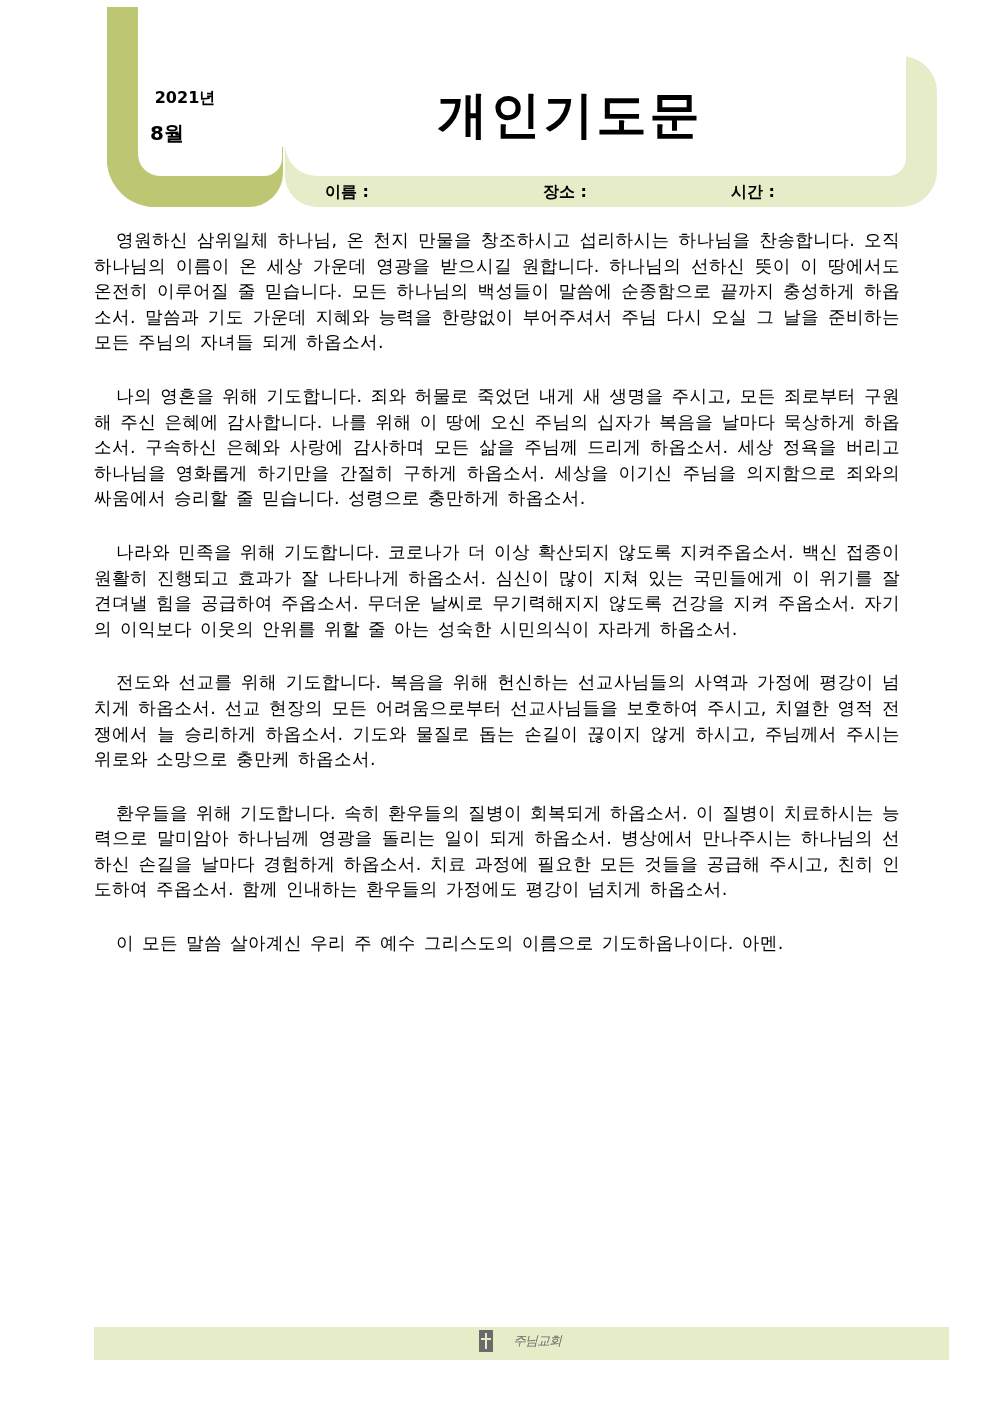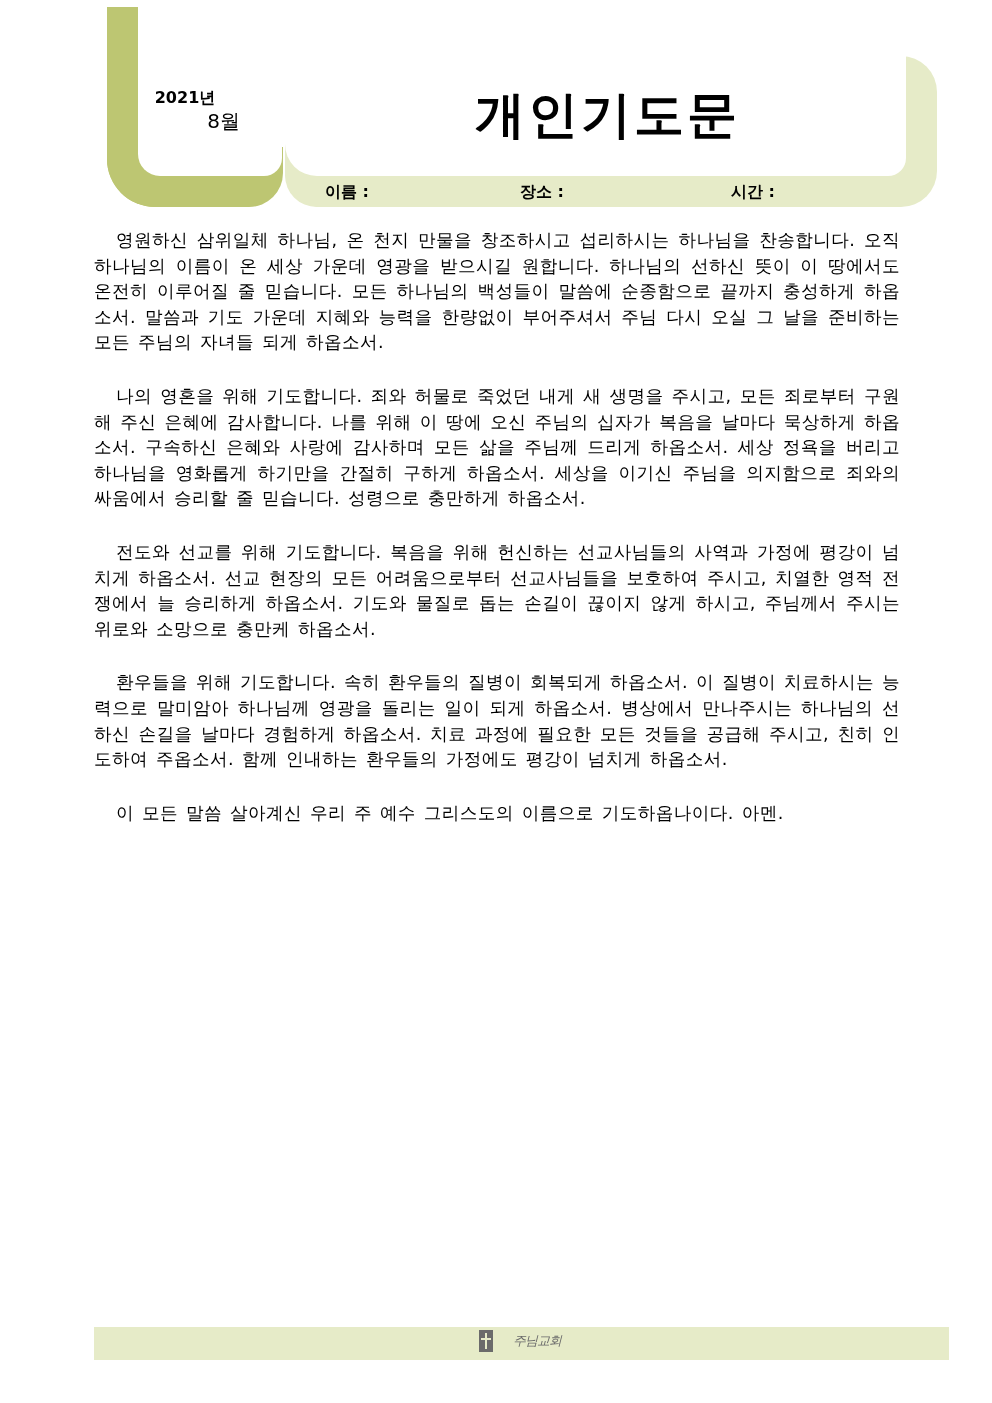--- a/index.html
+++ b/index.html
@@ -31,28 +31,28 @@
       position: absolute; left: 285px; top: 56px; width: 621px; height: 120px;
       background: #ffffff; border-radius: 0 0 18px 32px;
     }
     .hdr-light-notch {
       position: absolute; left: 285px; top: 150px; width: 40px; height: 57px;
       background: #e6ebc8; border-radius: 32px 0 0 40px;
     }
 
     .year { position: absolute; left: 140px; top: 88px; width: 90px; text-align: center;
       font-size: 16px; font-weight: bold; }
-    .month { position: absolute; left: 150px; top: 108px; width: 90px; text-align: right;
-      font-size: 20px; font-weight: normal; }
-    .title { position: absolute; left: 400px; top: 82px; width: 340px; text-align: right;
+    .month { position: absolute; left: 150px; top: 120px; width: 90px; text-align: left;
+      font-size: 20px; font-weight: bold; }
+    .title { position: absolute; left: 400px; top: 82px; width: 340px; text-align: center;
       font-size: 50px; font-weight: bold; letter-spacing: 3px; }
 
     .field { position: absolute; top: 182px; font-size: 16px; font-weight: bold; }
     .f-name { left: 310px; margin-left: 15px; }
-    .f-place { left: 520px; }
+    .f-place { left: 543px; }
     .f-time { left: 731px; }
 
     
     .body-text {
       position: absolute; left: 94px; top: 228px; width: 806px;
       font-family: "DejaVu Sans", sans-serif;
       font-size: 17.6px; line-height: 25.6px; letter-spacing: 0.4px;
       text-align: justify; word-spacing: 2px;
     }
     .para { margin: 0 0 28px 0; text-indent: 22px; }
@@ -89,20 +89,23 @@
   <div class="field f-time">시간 :</div>
 
   <div class="body-text">
     <p class="para">
       <span class="lead"></span><span>영원하신 삼위일체 하나님, 온 천지 만물을 창조하시고 섭리하시는 하나님을 찬송합니다. 오직 하나님의 이름이 온 세상 가운데 영광을 받으시길 원합니다. 하나님의 선하신 뜻이 이 땅에서도 온전히 이루어질 줄 믿습니다. 모든 하나님의 백성들이 말씀에 순종함으로 끝까지 충성하게 하옵소서. 말씀과 기도 가운데 지혜와 능력을 한량없이 부어주셔서 주님 다시 오실 그 날을 준비하는 모든 주님의 자녀들 되게 하옵소서.</span>
     </p>
     <p class="para">
       <span class="lead">나의 영혼을 위해 기도합니다.</span><span> 죄와 허물로 죽었던 내게 새 생명을 주시고, 모든 죄로부터 구원해 주신 은혜에 감사합니다. 나를 위해 이 땅에 오신 주님의 십자가 복음을 날마다 묵상하게 하옵소서. 구속하신 은혜와 사랑에 감사하며 모든 삶을 주님께 드리게 하옵소서. 세상 정욕을 버리고 하나님을 영화롭게 하기만을 간절히 구하게 하옵소서. 세상을 이기신 주님을 의지함으로 죄와의 싸움에서 승리할 줄 믿습니다. 성령으로 충만하게 하옵소서.</span>
     </p>
     <p class="para">
+      <span class="lead">나라와 민족을 위해 기도합니다.</span><span> 코로나가 더 이상 확산되지 않도록 지켜주옵소서. 백신 접종이 원활히 진행되고 효과가 잘 나타나게 하옵소서. 심신이 많이 지쳐 있는 국민들에게 이 위기를 잘 견뎌낼 힘을 공급하여 주옵소서. 무더운 날씨로 무기력해지지 않도록 건강을 지켜 주옵소서. 자기의 이익보다 이웃의 안위를 위할 줄 아는 성숙한 시민의식이 자라게 하옵소서.</span>
+    </p>
+    <p class="para">
       <span class="lead">전도와 선교를 위해 기도합니다.</span><span> 복음을 위해 헌신하는 선교사님들의 사역과 가정에 평강이 넘치게 하옵소서. 선교 현장의 모든 어려움으로부터 선교사님들을 보호하여 주시고, 치열한 영적 전쟁에서 늘 승리하게 하옵소서. 기도와 물질로 돕는 손길이 끊이지 않게 하시고, 주님께서 주시는 위로와 소망으로 충만케 하옵소서.</span>
     </p>
     <p class="para">
       <span class="lead">환우들을 위해 기도합니다.</span><span> 속히 환우들의 질병이 회복되게 하옵소서. 이 질병이 치료하시는 능력으로 말미암아 하나님께 영광을 돌리는 일이 되게 하옵소서. 병상에서 만나주시는 하나님의 선하신 손길을 날마다 경험하게 하옵소서. 치료 과정에 필요한 모든 것들을 공급해 주시고, 친히 인도하여 주옵소서. 함께 인내하는 환우들의 가정에도 평강이 넘치게 하옵소서.</span>
     </p>
     <p class="para" style="margin-bottom:0">
       <span class="lead"></span><span>이 모든 말씀 살아계신 우리 주 예수 그리스도의 이름으로 기도하옵나이다. 아멘.</span>
     </p>
   </div>
 

